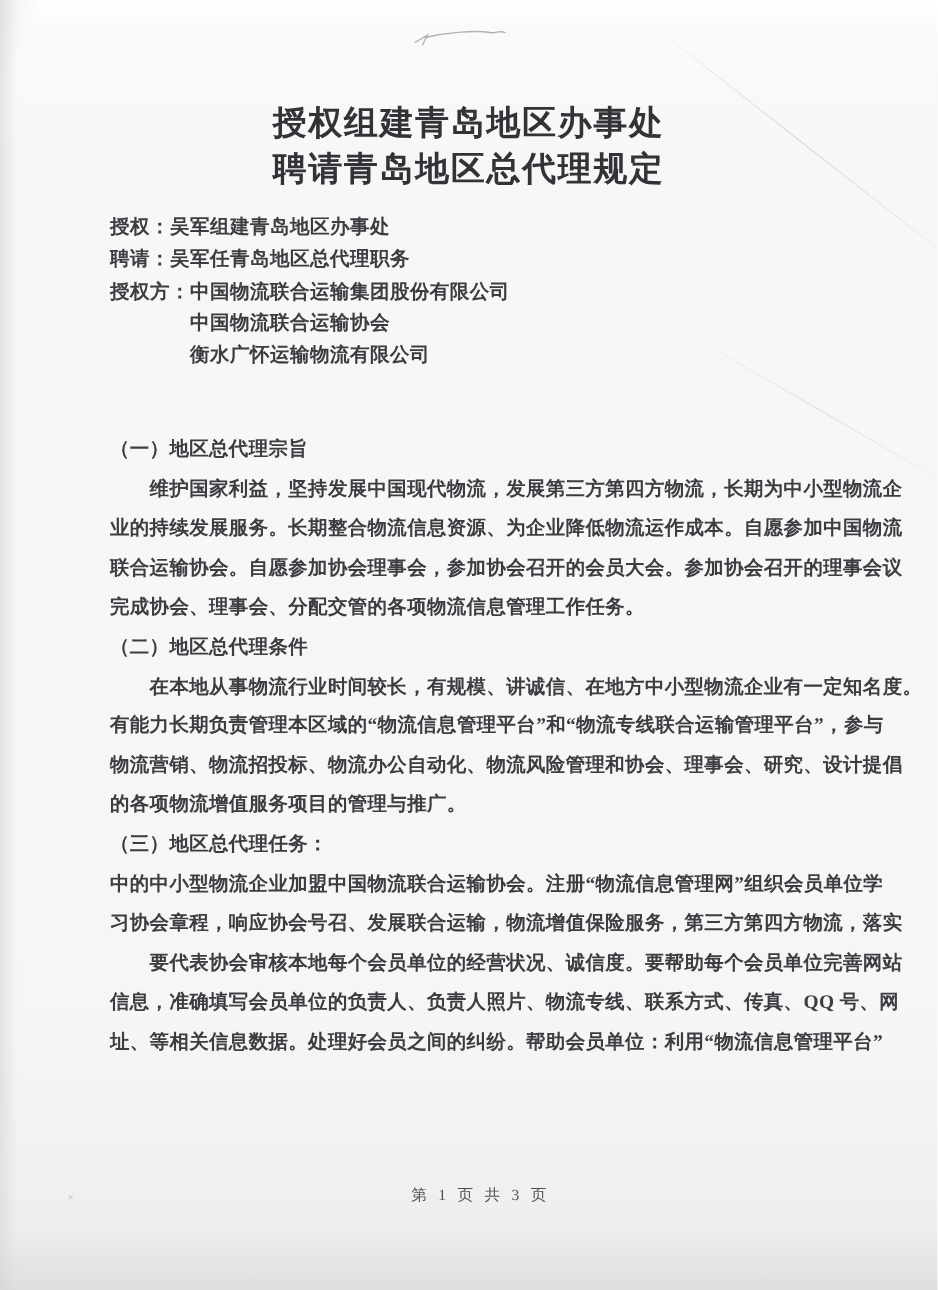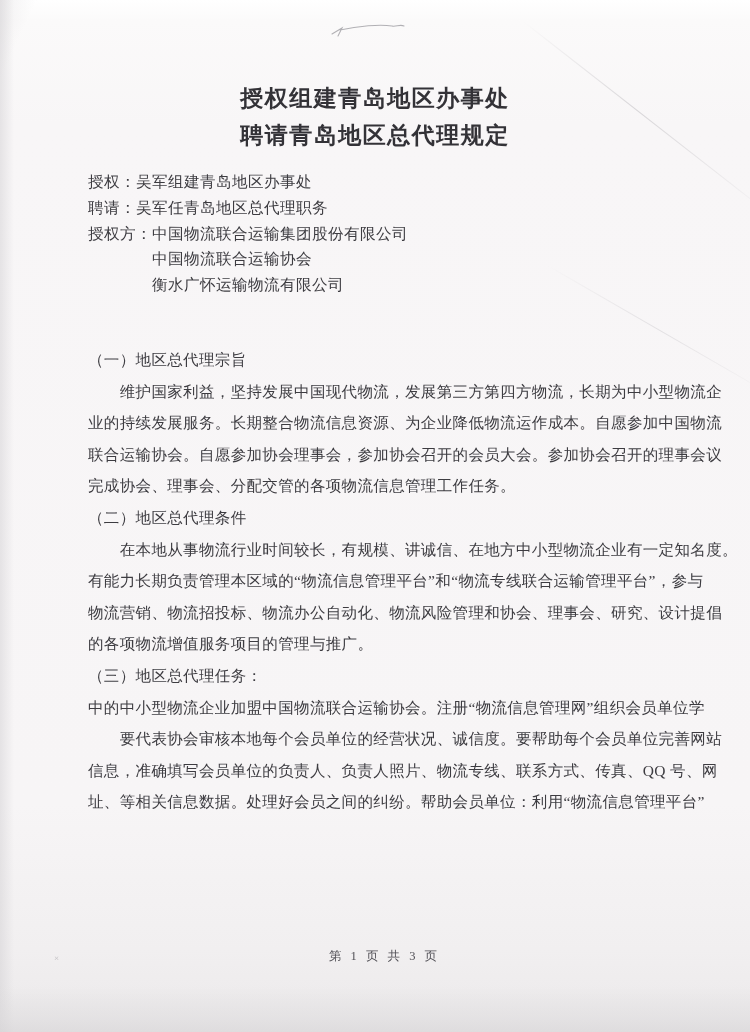--- a/index.html
+++ b/index.html
@@ -61,47 +61,48 @@
     font-size: 9px; line-height: 7px;
     opacity: 0.5;
   }
   
   .title-block {
     position: absolute;
     left: 0; top: 80px; width: 750px;
     text-align: center;
   }
   .title-line {
-    font-size: 23px;
+    font-size: 27px;
     font-weight: 700;
     letter-spacing: 1.5px;
     line-height: 37px;
     color: #333237;
     white-space: nowrap;
   }
   .meta-block {
     position: absolute;
-    left: 88px; top: 169px;
+    left: 88px; top: 169px; font-weight: bold;
   }
   .meta-line {
     font-size: 15.6px;
     line-height: 25.8px;
     letter-spacing: 0.4px;
     white-space: nowrap;
   }
   .body-block {
     position: absolute;
     left: 88px; top: 344px;
     width: 618px;
   }
   .body-line {
     font-size: 15.5px;
     line-height: 31.6px;
     letter-spacing: 0.35px;
     white-space: nowrap;
+    font-weight: bold;
   }
   .footer {
     position: absolute;
     left: 0; top: 948px; width: 750px;
     text-align: center;
     font-size: 12.5px;
     letter-spacing: 3px;
     color: var(--footer-ink);
     padding-left: 19px;
   }
@@ -139,20 +140,21 @@
       <div class="body-line">业的持续发展服务。长期整合物流信息资源、为企业降低物流运作成本。自愿参加中国物流</div>
       <div class="body-line">联合运输协会。自愿参加协会理事会，参加协会召开的会员大会。参加协会召开的理事会议</div>
       <div class="body-line">完成协会、理事会、分配交管的各项物流信息管理工作任务。</div>
       <div class="body-line">（二）地区总代理条件</div>
       <div class="body-line">　　在本地从事物流行业时间较长，有规模、讲诚信、在地方中小型物流企业有一定知名度。</div>
       <div class="body-line">有能力长期负责管理本区域的“物流信息管理平台”和“物流专线联合运输管理平台”，参与</div>
       <div class="body-line">物流营销、物流招投标、物流办公自动化、物流风险管理和协会、理事会、研究、设计提倡</div>
       <div class="body-line">的各项物流增值服务项目的管理与推广。</div>
       <div class="body-line">（三）地区总代理任务：</div>
       <div class="body-line">中的中小型物流企业加盟中国物流联合运输协会。注册“物流信息管理网”组织会员单位学</div>
+      <div class="body-line">习协会章程，响应协会号召、发展联合运输，物流增值保险服务，第三方第四方物流，落实</div>
       <div class="body-line">　　要代表协会审核本地每个会员单位的经营状况、诚信度。要帮助每个会员单位完善网站</div>
       <div class="body-line">信息，准确填写会员单位的负责人、负责人照片、物流专线、联系方式、传真、QQ 号、网</div>
       <div class="body-line">址、等相关信息数据。处理好会员之间的纠纷。帮助会员单位：利用“物流信息管理平台”</div>
     </div>
 
   <div class="footer">第 1 页 共 3 页</div>
 
 </div>
 
 </body></html>

